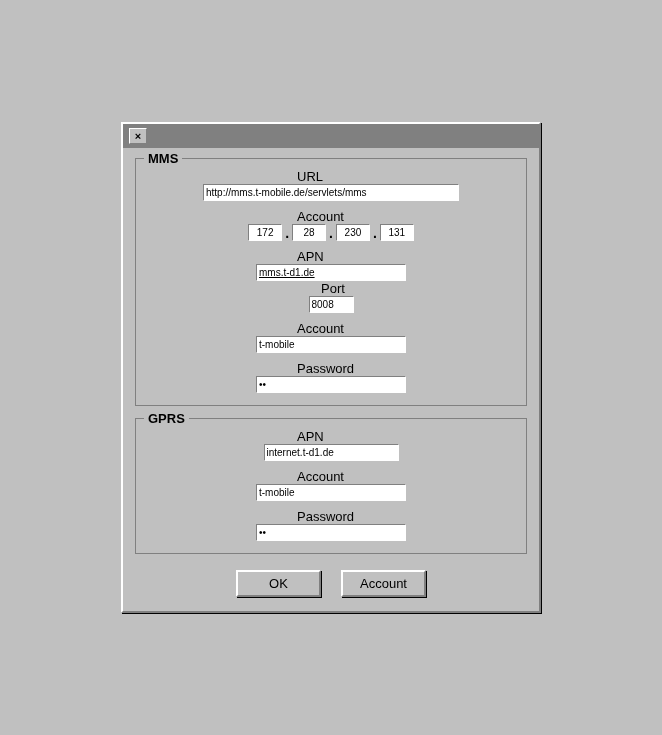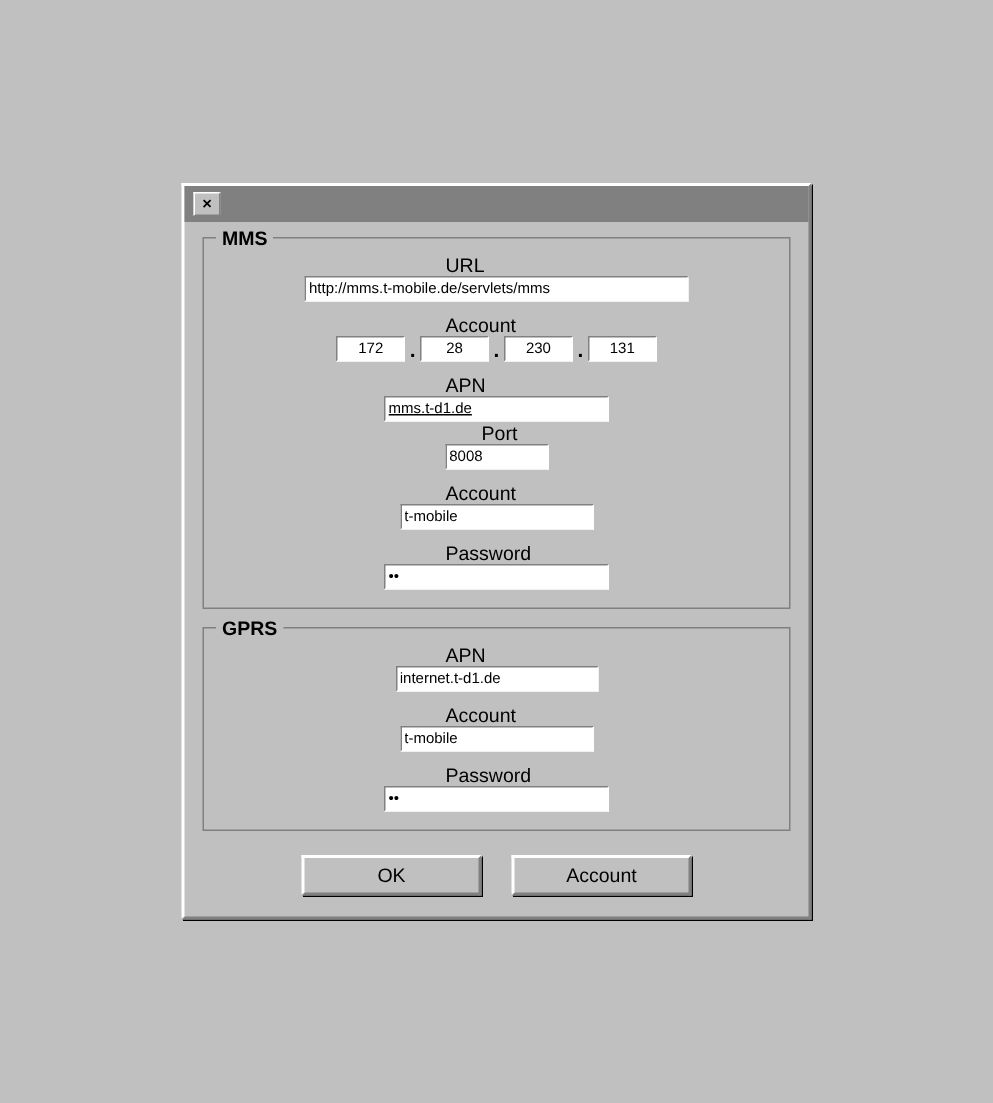--- a/index.html
+++ b/index.html
@@ -111,46 +111,46 @@
     .input-url {
       width: 256px;
     }
 
     .gateway-row {
       display: flex;
       align-items: center;
     }
 
     .gateway-octet {
-      width: 46px;
+      width: 34px;
       text-align: center;
     }
 
     .dot-sep {
       margin: 0 3px;
       font-size: 14px;
       font-weight: bold;
     }
 
     .input-apn {
       width: 150px;
       text-decoration: underline;
     }
 
     .port-label {
       margin-left: 10px;
       margin-right: 6px;
     }
 
     .input-port {
-      width: 69px;
+      width: 45px;
     }
 
     .input-account {
-      width: 129px;
+      width: 150px;
     }
 
     .input-password {
       width: 150px;
     }
 
     .input-gprs-apn {
       width: 135px;
     }
 
@@ -159,21 +159,21 @@
       justify-content: center;
       gap: 20px;
       padding: 4px 0 2px 0;
     }
 
     .dialog-btn {
       background: #c0c0c0;
       border: 2px solid;
       border-color: #ffffff #808080 #808080 #ffffff;
       padding: 4px 0;
-      width: 120px;
+      width: 85px;
       font-family: "MS Sans Serif", Arial, sans-serif;
       font-size: 13px;
       cursor: pointer;
       text-align: center;
       box-shadow: 1px 1px 0 #000;
     }
   </style>
 </head>
 <body>
 

